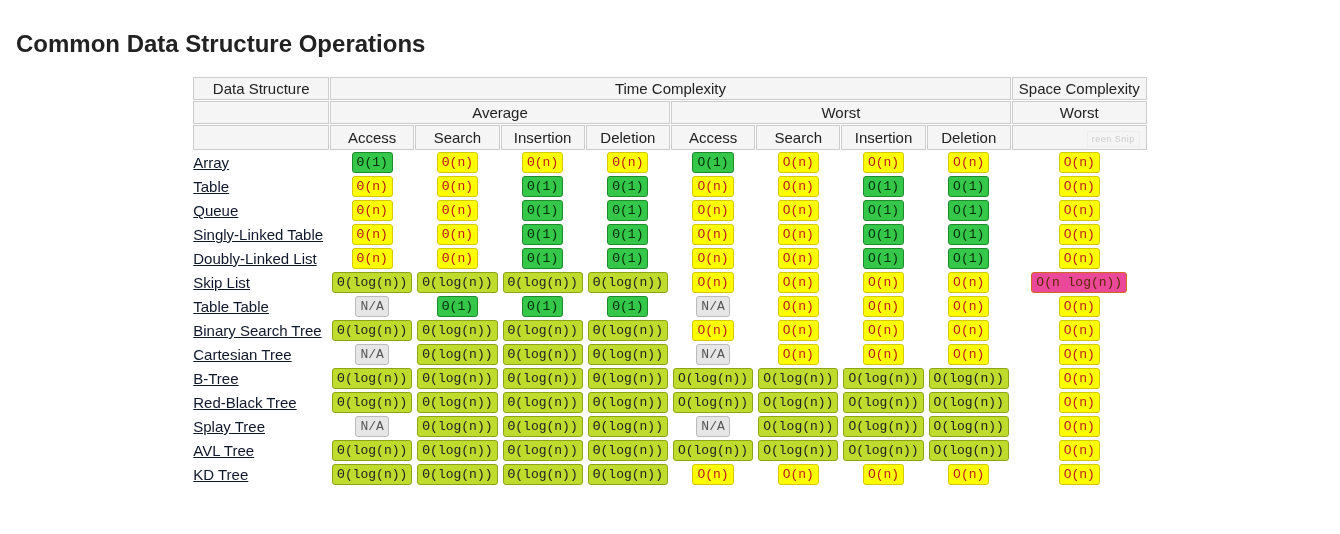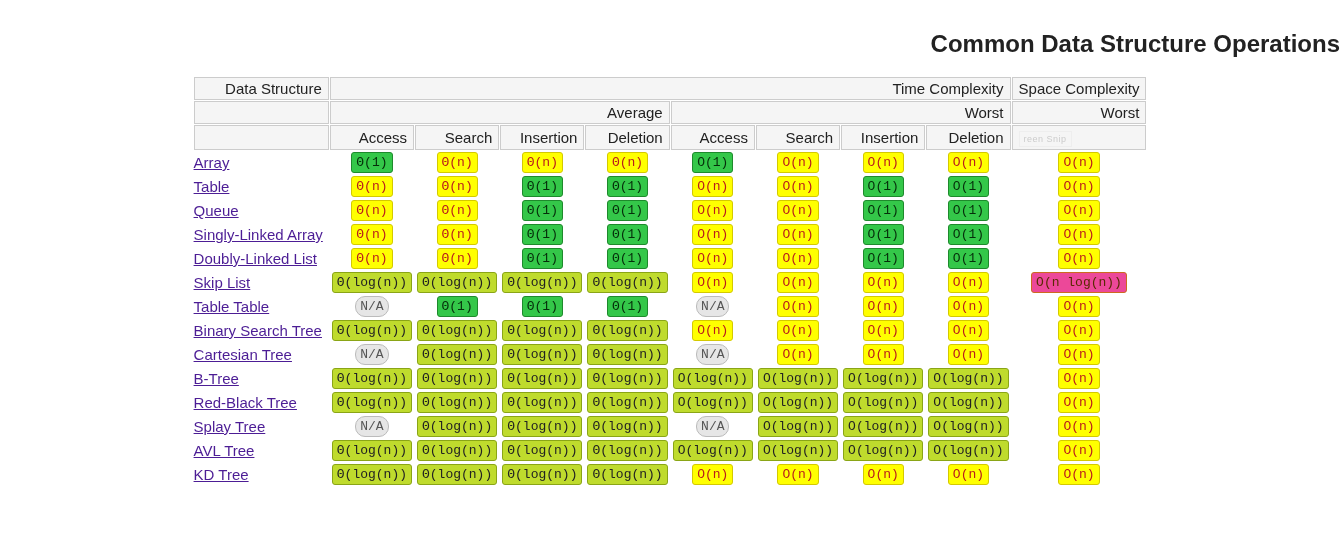--- a/index.html
+++ b/index.html
@@ -2,65 +2,65 @@
 <html><head>
 <meta charset="utf-8">
 <style>
   body {
     font-family: Arial, Helvetica, sans-serif;
     margin: 0;
     padding: 20px 0 40px 0;
     color: #222;
   }
   h2.title {
-    text-align: right;
+    text-align: left;
     font-size: 24px;
-    margin: 10px 0 18px 0;
+    margin: 10px 0 18px 16px;
   }
   table.complexity {
     border-collapse: separate;
     border-spacing: 1px;
     margin: 0 auto;
     font-size: 15px;
   }
   table.complexity th {
     background: #f5f5f5;
     border: 1px solid #ccc;
     font-weight: normal;
-    text-align: right;
+    text-align: center;
     padding: 2px 6px;
     white-space: nowrap;
   }
   table.complexity td {
     text-align: center;
     padding: 1px 2px;
     white-space: nowrap;
   }
   table.complexity td.ds-name {
     text-align: left;
     padding: 0 6px 0 0;
   }
   table.complexity td.ds-name a {
-    color: #4c1d95;
+    color: #0f172a;
     text-decoration: underline;
   }
   .pill {
     display: inline-block;
     border-radius: 3px;
     border: 1px solid;
     padding: 1px 4px;
     font-family: "Courier New", Courier, monospace;
     font-size: 13px;
     line-height: 17px;
   }
   .c-green       { background:#34c749; border-color:#1e8a2c;  color:#052e0a; }
   .c-yellowgreen { background:#bfdb2d; border-color:#8aa516;  color:#222;    }
   .c-yellow      { background:#ffff00; border-color:#d4c900;  color:#b91c1c;    }
   .c-orange      { background:#ec4899; border-color:#cc6a1f;  color:#5a2a00; }
-  .c-gray        { background:#e6e6e6; border-color:#bbb;     color:#555;border-radius:10px;    }
+  .c-gray        { background:#e6e6e6; border-color:#bbb;     color:#555;    }
 
   .watermark {
     display:inline-block;
     font-size:9px;
     color:#ccc;
     letter-spacing:0.5px;
     padding:2px 4px;
     border:1px solid #eee;
   }
 </style>
@@ -85,21 +85,21 @@
     <tr>
       <th></th>
       <th>Access</th>
       <th>Search</th>
       <th>Insertion</th>
       <th>Deletion</th>
       <th>Access</th>
       <th>Search</th>
       <th>Insertion</th>
       <th>Deletion</th>
-      <th style="text-align:left;">
+      <th style="text-align:right;">
         <span class="watermark">reen Snip</span>
       </th>
     </tr>
   </thead>
   <tbody id="tbody">
       <tr>
         <td class="ds-name"><a href="#">Array</a></td>
         <td><span class="pill c-green">Θ(1)</span></td>
         <td><span class="pill c-yellow">Θ(n)</span></td>
         <td><span class="pill c-yellow">Θ(n)</span></td>
@@ -128,21 +128,21 @@
         <td><span class="pill c-yellow">Θ(n)</span></td>
         <td><span class="pill c-green">Θ(1)</span></td>
         <td><span class="pill c-green">Θ(1)</span></td>
         <td><span class="pill c-yellow">O(n)</span></td>
         <td><span class="pill c-yellow">O(n)</span></td>
         <td><span class="pill c-green">O(1)</span></td>
         <td><span class="pill c-green">O(1)</span></td>
         <td><span class="pill c-yellow">O(n)</span></td>
       </tr>
       <tr>
-        <td class="ds-name"><a href="#">Singly-Linked Array</a></td>
+        <td class="ds-name"><a href="#">Singly-Linked Table</a></td>
         <td><span class="pill c-yellow">Θ(n)</span></td>
         <td><span class="pill c-yellow">Θ(n)</span></td>
         <td><span class="pill c-green">Θ(1)</span></td>
         <td><span class="pill c-green">Θ(1)</span></td>
         <td><span class="pill c-yellow">O(n)</span></td>
         <td><span class="pill c-yellow">O(n)</span></td>
         <td><span class="pill c-green">O(1)</span></td>
         <td><span class="pill c-green">O(1)</span></td>
         <td><span class="pill c-yellow">O(n)</span></td>
       </tr>

